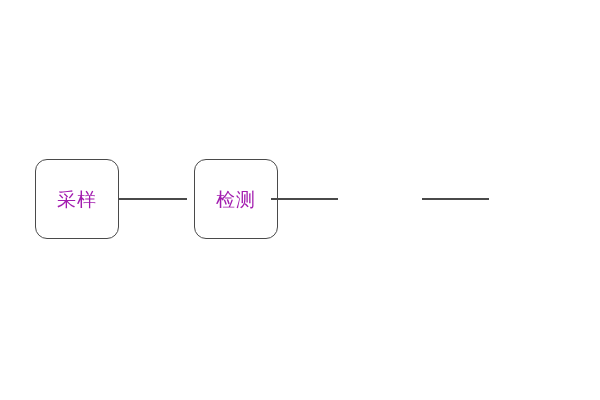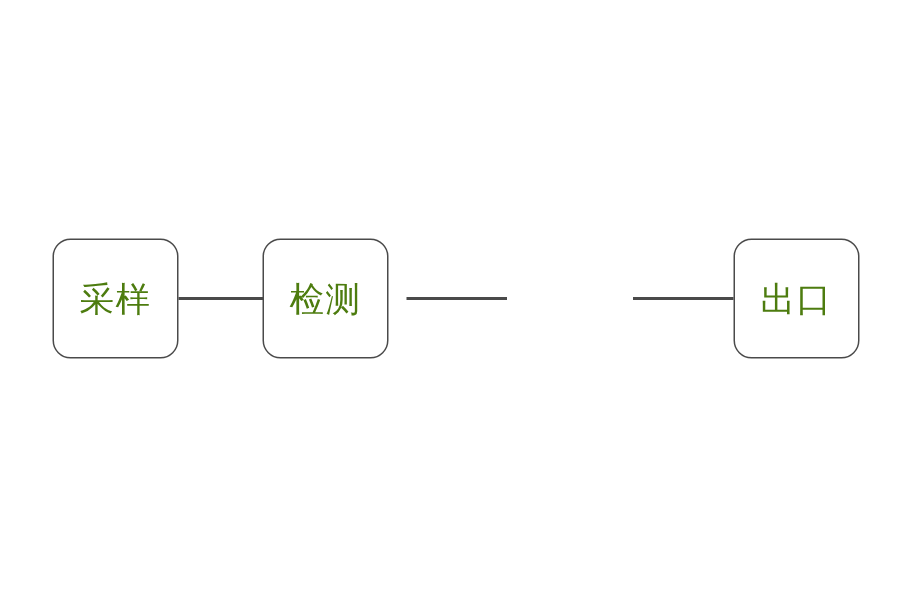--- a/index.html
+++ b/index.html
@@ -23,28 +23,28 @@
     height: 80px;
     box-sizing: border-box;
     border: 1.5px solid #4a4a4a;
     border-radius: 12px;
     background: #ffffff;
     display: flex;
     align-items: center;
     justify-content: center;
   }
   .flow-node .label {
-    font-size: 23px;
+    font-size: 19px;
     line-height: 1;
-    color: #4d7c0f;
+    color: #a21caf;
     letter-spacing: 1px;
     white-space: nowrap;
   }
   .node-1 { left: 35px; }
-  .node-2 { left: 175px; text-align: right; }
+  .node-2 { left: 194px; text-align: right; }
   .node-3 { left: 338px; }
   .node-4 { left: 489px; }
   .connector {
     position: absolute;
     top: 198px;
     height: 0;
     border-top: 2px solid #4a4a4a;
   }
   .conn-1 { left: 119px; width: 68px; }
   .conn-2 { left: 271px; width: 67px; }
@@ -63,17 +63,14 @@
 
   <div class="flow-node node-2">
     <span class="label">检测</span>
   </div>
 
   <div class="connector conn-2"></div>
 
 
   <div class="connector conn-3"></div>
 
-  <div class="flow-node node-4">
-    <span class="label">出口</span>
-  </div>
 
 </div>
 
 </body></html>

